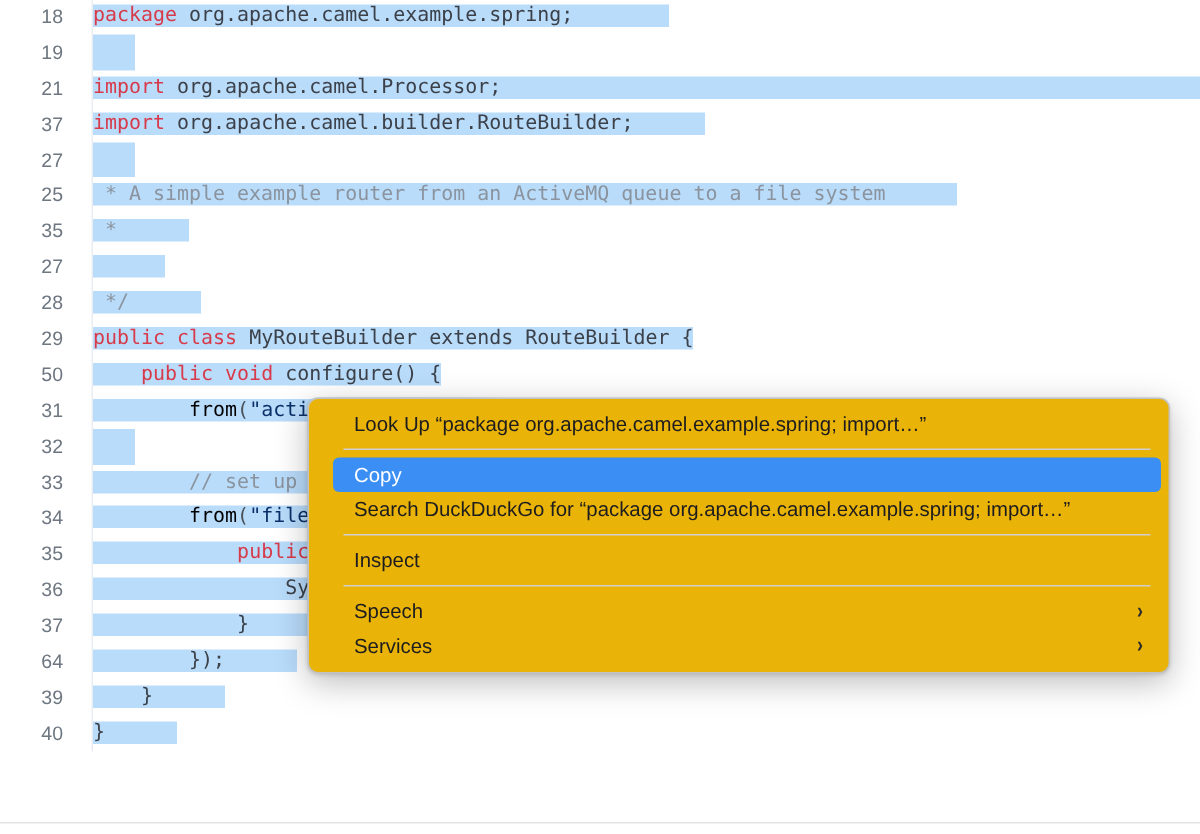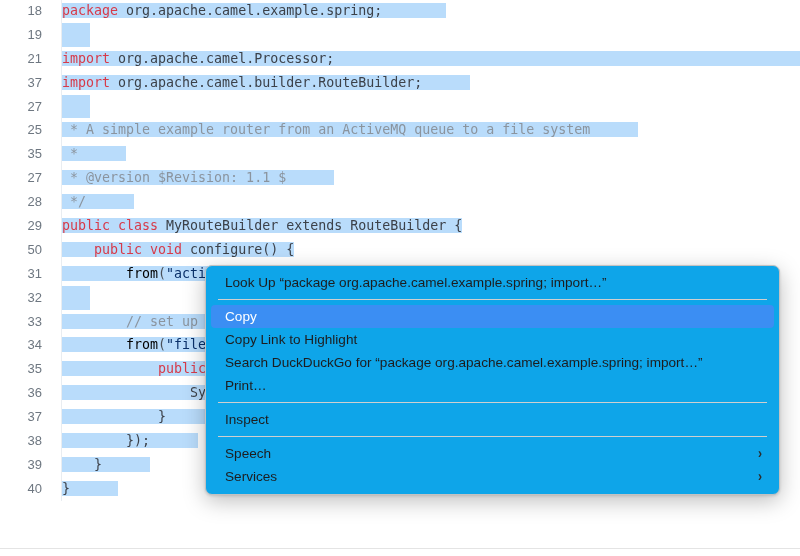--- a/index.html
+++ b/index.html
@@ -86,22 +86,22 @@
     height: 23.9px;
     background: #b9dcfb;
   }
 
   
   #context-menu {
     position: absolute;
     left: 205px;
     top: 265px;
     width: 575px;
-    padding: 5px 0 6px 0;
-    background: #0ea5e9;
+    padding: 5px 0 6px 11px;
+    background: #eab308;
     border: 0.5px solid #c2c2c2;
     border-radius: 7px;
     box-shadow: 0 6px 22px rgba(0,0,0,0.26), 0 1px 3px rgba(0,0,0,0.14);
     font-family: "Liberation Sans", sans-serif;
     font-size: 13.6px;
     color: #1d1d1f;
     box-sizing: border-box;
     backdrop-filter: blur(10px);
   }
   .menu-item {
@@ -139,53 +139,47 @@
 
 <div id="code-viewer">
   <div id="code-lines">
       <div class="code-row"><div class="gutter">18</div><div class="gutter-rule"></div><div class="code-text"><span class="kw sel">package</span><span class="plain sel"> org.apache.camel.example.spring;</span><span class="sel">        </span></div></div>
       <div class="code-row"><div class="gutter">19</div><div class="gutter-rule"></div><div class="selband" style="left: 58px; width: 28px;"></div><div class="code-text"></div></div>
       <div class="code-row"><div class="gutter">21</div><div class="gutter-rule"></div><div class="code-text"><span class="kw sel">import</span><span class="plain sel"> org.apache.camel.Processor;</span><span class="sel">                                                              </span></div></div>
       <div class="code-row"><div class="gutter">37</div><div class="gutter-rule"></div><div class="code-text"><span class="kw sel">import</span><span class="plain sel"> org.apache.camel.builder.RouteBuilder;</span><span class="sel">      </span></div></div>
       <div class="code-row"><div class="gutter">27</div><div class="gutter-rule"></div><div class="selband" style="left: 58px; width: 28px;"></div><div class="code-text"></div></div>
       <div class="code-row"><div class="gutter">25</div><div class="gutter-rule"></div><div class="code-text"><span class="cmt sel"> * A simple example router from an ActiveMQ queue to a file system</span><span class="sel">      </span></div></div>
       <div class="code-row"><div class="gutter">35</div><div class="gutter-rule"></div><div class="code-text"><span class="cmt sel"> *</span><span class="sel">      </span></div></div>
-      <div class="code-row"><div class="gutter">27</div><div class="gutter-rule"></div><div class="code-text"><span class="cmt sel"> * @version $Revision: 1.1 $</span><span class="sel">      </span></div></div>
+      <div class="code-row"><div class="gutter">27</div><div class="gutter-rule"></div><div class="code-text"><span class="sel">      </span></div></div>
       <div class="code-row"><div class="gutter">28</div><div class="gutter-rule"></div><div class="code-text"><span class="cmt sel"> */</span><span class="sel">      </span></div></div>
       <div class="code-row"><div class="gutter">29</div><div class="gutter-rule"></div><div class="code-text"><span class="kw sel">public class</span><span class="plain sel"> MyRouteBuilder extends RouteBuilder {</span></div></div>
       <div class="code-row"><div class="gutter">50</div><div class="gutter-rule"></div><div class="code-text"><span class="plain sel">    </span><span class="kw sel">public void</span><span class="plain sel"> configure() {</span></div></div>
       <div class="code-row"><div class="gutter">31</div><div class="gutter-rule"></div><div class="code-text"><span class="plain sel">        </span><span class="fn sel">from</span><span class="pun sel">(</span><span class="str sel">"activemq:example.A"</span></div></div>
       <div class="code-row"><div class="gutter">32</div><div class="gutter-rule"></div><div class="selband" style="left: 58px; width: 28px;"></div><div class="code-text"></div></div>
       <div class="code-row"><div class="gutter">33</div><div class="gutter-rule"></div><div class="code-text"><span class="plain sel">        </span><span class="cmt sel">// set up a listener on the file component</span></div></div>
       <div class="code-row"><div class="gutter">34</div><div class="gutter-rule"></div><div class="code-text"><span class="plain sel">        </span><span class="fn sel">from</span><span class="pun sel">(</span><span class="str sel">"file:src/data?noop=true"</span></div></div>
       <div class="code-row"><div class="gutter">35</div><div class="gutter-rule"></div><div class="code-text"><span class="plain sel">            </span><span class="kw sel">public void</span><span class="plain sel"> process(Exchange e) {</span></div></div>
       <div class="code-row"><div class="gutter">36</div><div class="gutter-rule"></div><div class="code-text"><span class="plain sel">                </span><span class="plain sel">System.out.println("Received exchange: ");</span></div></div>
       <div class="code-row"><div class="gutter">37</div><div class="gutter-rule"></div><div class="code-text"><span class="plain sel">            }</span><span class="sel">      </span></div></div>
-      <div class="code-row"><div class="gutter">38</div><div class="gutter-rule"></div><div class="code-text"><span class="plain sel">        });</span><span class="sel">      </span></div></div>
+      <div class="code-row"><div class="gutter">64</div><div class="gutter-rule"></div><div class="code-text"><span class="plain sel">        });</span><span class="sel">      </span></div></div>
       <div class="code-row"><div class="gutter">39</div><div class="gutter-rule"></div><div class="code-text"><span class="plain sel">    }</span><span class="sel">      </span></div></div>
       <div class="code-row"><div class="gutter">40</div><div class="gutter-rule"></div><div class="code-text"><span class="plain sel">}</span><span class="sel">      </span></div></div>
     </div>
 </div>
 
 <div id="context-menu">
     <div class="menu-item">
       <span>Look Up “package org.apache.camel.example.spring;  import…”</span>
     </div>
     <div class="menu-sep"></div>
     <div class="menu-item selected">
       <span>Copy</span>
     </div>
     <div class="menu-item">
-      <span>Copy Link to Highlight</span>
-    </div>
-    <div class="menu-item">
       <span>Search DuckDuckGo for “package org.apache.camel.example.spring;  import…”</span>
-    </div>
-    <div class="menu-item">
-      <span>Print…</span>
     </div>
     <div class="menu-sep"></div>
     <div class="menu-item">
       <span>Inspect</span>
     </div>
     <div class="menu-sep"></div>
     <div class="menu-item">
       <span>Speech</span>
       <span class="submenu-arrow">›</span>
     </div>

